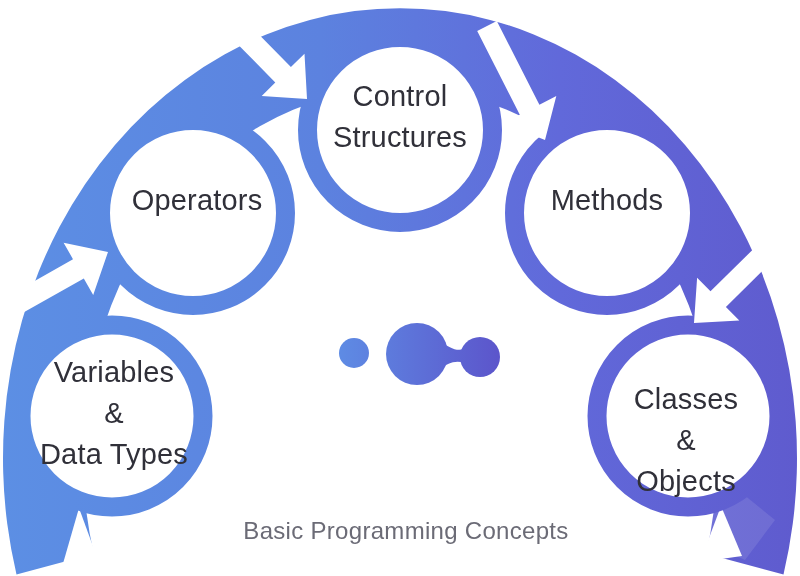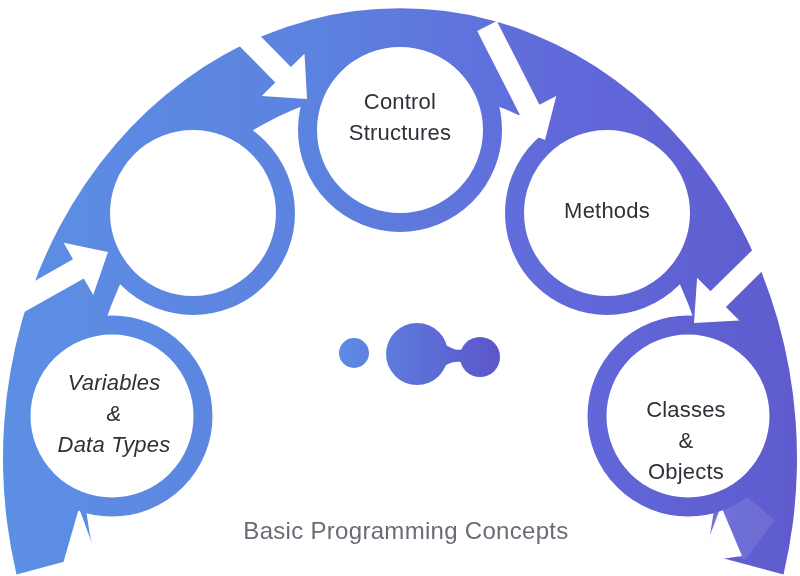--- a/index.html
+++ b/index.html
@@ -10,21 +10,21 @@
     overflow:hidden;
     font-family:"Liberation Sans", sans-serif;
   }
   .stage svg{position:absolute;left:0;top:0;}
   .node-label{
     position:absolute;
     width:170px;
     transform:translate(-50%,-50%);
     text-align:center;
     white-space:pre-line;
-    font-size:22px;
+    font-size:29px;
     line-height:1.42;
     color:#303039;
     letter-spacing:0.2px;
   }
   .diagram-title{
     position:absolute;
     left:406px;top:531px;
     transform:translate(-50%,-50%);
     white-space:nowrap;
     font-size:24px;
@@ -74,25 +74,26 @@
     <polygon points="758.3,244.2 710.5,291.3 697.1,277.7 694,323 739.3,320.5 725.9,306.9 773.7,259.8" fill="#ffffff"></polygon>
 
     <g>
       <circle cx="354" cy="353" r="15" fill="url(#logoGrad)"></circle>
       <circle cx="417" cy="354" r="31" fill="url(#logoGrad)"></circle>
       <path d="M 436 338 C 454 352 460 352 470 346 L 473 367 C 459 359 452 360 437 371 Z" fill="url(#logoGrad)"></path>
       <circle cx="480" cy="357" r="20" fill="url(#logoGrad)"></circle>
     </g>
   </svg>
 
-  <div class="node-label" style="left:114px;top:414px;font-style:italic;">Variables
+  <div class="node-label" style="left:114px;top:414px;">Variables
 &amp;
 Data Types</div>
+  <div class="node-label" style="left:197px;top:201px;">Operators</div>
   <div class="node-label" style="left:400px;top:117px;">Control
 Structures</div>
-  <div class="node-label" style="left:607px;top:201px;margin-top:10px;">Methods</div>
+  <div class="node-label" style="left:607px;top:201px;">Methods</div>
   <div class="node-label" style="left:686px;top:417px;margin-top:24px;">Classes
 &amp;
 Objects</div>
 
   <div class="diagram-title">Basic Programming Concepts</div>
 
 </div>
 
 </body></html>

